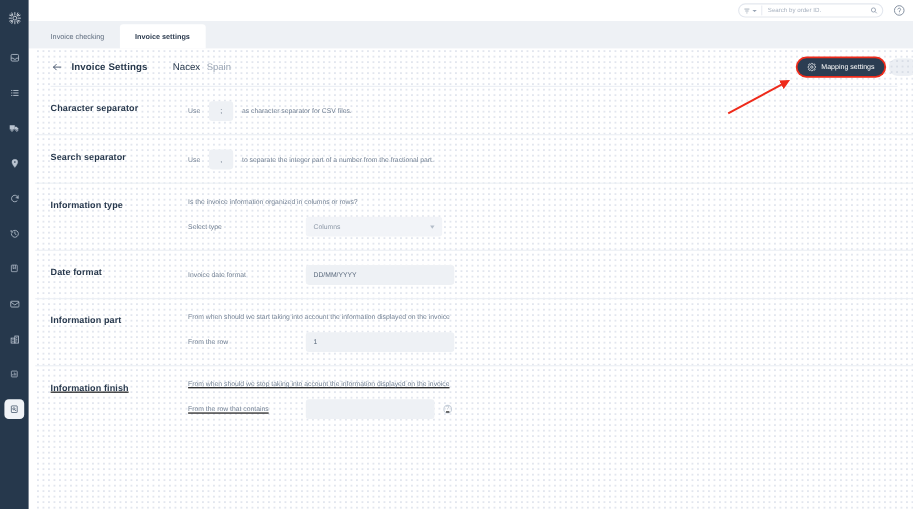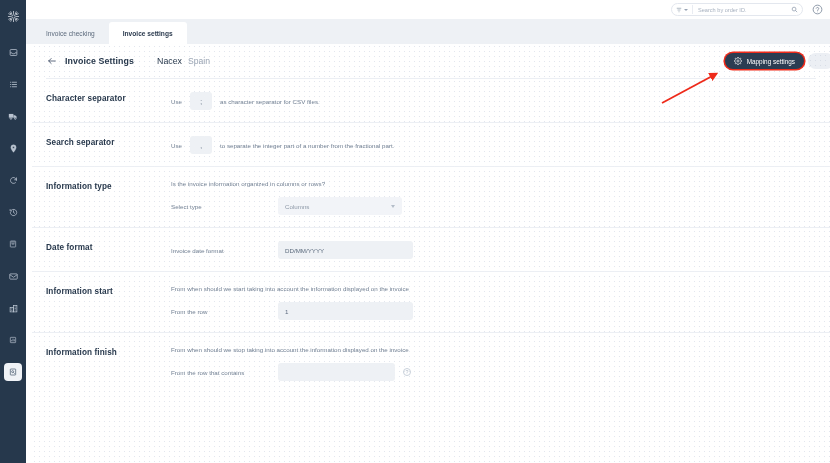--- a/index.html
+++ b/index.html
@@ -154,21 +154,21 @@
     margin: 0 14px;
     border-top: 1px solid #eceff4;
   }
 
   
   .section {
     display: flex;
     padding: 13px 14px 12px 14px;
     border-bottom: 1px solid #eceff4;
   }
-  .section:last-child { border-bottom: none; }
+  .section:last-child { border-bottom: none; text-decoration: underline; }
   .sec-label {
     width: 125px; flex: 0 0 125px;
     font-size: 8.2px; font-weight: bold; color: #27384c;
     padding-top: 2px;
     letter-spacing: .1px;
   }
   .sec-body { flex: 1; }
   .inline-row { display: flex; align-items: center; gap: 8px; }
   .muted { font-size: 6.2px; color: #707f92; }
   .sep-box {
@@ -403,21 +403,21 @@
       <div class="sec-label">Date format</div>
       <div class="sec-body">
         <div class="field-row" style="margin-top:0">
           <span class="field-label">Invoice date format</span>
           <span class="field-box">DD/MM/YYYY</span>
         </div>
       </div>
     </div>
 
     <div class="section">
-      <div class="sec-label">Information start</div>
+      <div class="sec-label">Information part</div>
       <div class="sec-body">
         <div class="desc">From when should we start taking into account the information displayed on the invoice</div>
         <div class="field-row">
           <span class="field-label">From the row</span>
           <span class="field-box">1</span>
         </div>
       </div>
     </div>
 
     <div class="section">

